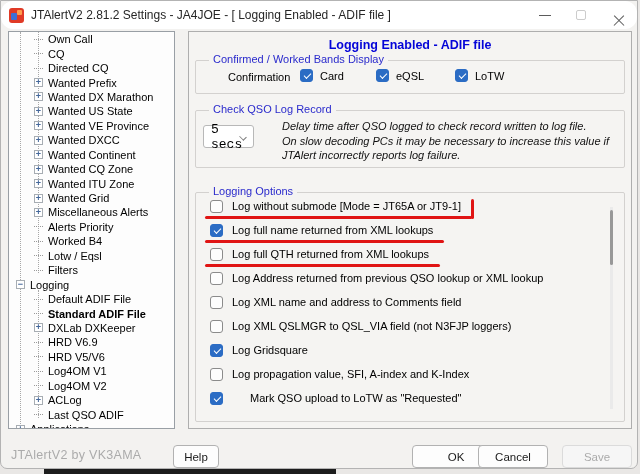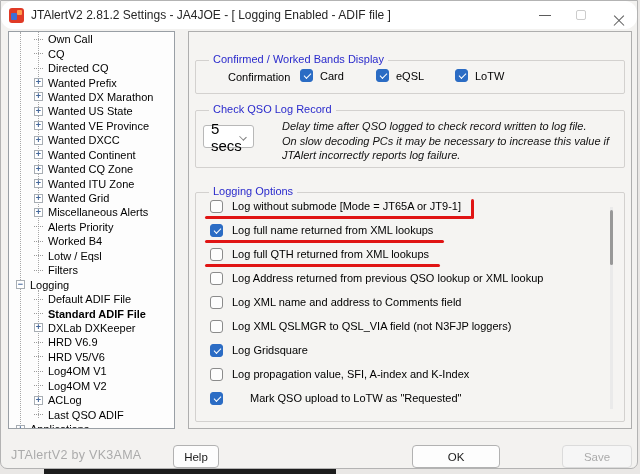--- a/index.html
+++ b/index.html
@@ -48,21 +48,21 @@
   .gb-label { position:absolute; top:-8px; left:13px; background:#f5f4f2; padding:0 4px;
               font-size:11px; color:#2a2acc; white-space:nowrap; }
   .gb-bands { top:28px; height:34px; }
   .conf-label { position:absolute; left:32px; top:10px; font-size:11px; color:#000; }
   .band-cb { position:absolute; top:8px; display:inline-flex; align-items:center; gap:7px; }
   .band-cb.b0 { left:104px; } .band-cb.b1 { left:180px; } .band-cb.b2 { left:259px; }
 
   .gb-qso { top:78px; height:58px; }
   .select { position:absolute; left:7px; top:14px; width:51px; height:23px; background:#fff;
             border:1px solid #b8b8b8; border-radius:3px; display:flex; align-items:center;
-            padding-left:7px; font-size:15px; color:#000; cursor:default; }
+            padding-left:7px; font-size:13px; color:#000; cursor:default;font-family:Liberation Mono, monospace; }
   .chev { position:absolute; right:7px; top:8px; width:6px; height:6px;
           border-right:1.4px solid #7a7a7a; border-bottom:1.4px solid #7a7a7a; transform:rotate(45deg) scaleY(.8); }
   .qso-desc { position:absolute; left:86px; top:8px; font-size:11px; line-height:14.5px; color:#111;font-style:italic; }
   .qso-desc span { display:block; }
 
   .gb-options { top:160px; height:230px; }
   .opt-row { position:absolute; left:14px; display:inline-flex; align-items:center; gap:9px; height:14px; }
   .opt-label { font-size:11px; color:#000; white-space:nowrap; }
   .cb { position:relative; flex:none; width:13px; height:13px; border-radius:3px;
         background:#fdfdfd; border:1px solid #8b8b8b; }
@@ -221,20 +221,21 @@
             <span class="tlabel">Last QSO ADIF</span>
           </div>
           <div class="tree-row lvl0">
             <span class="gbox">+</span>
             <span class="tlabel">Applications</span>
           </div>
         </div>
     </div>
 
     <div class="main-panel">
+      <div class="panel-title">Logging Enabled - ADIF file</div>
 
       <div class="groupbox gb-bands">
         <span class="gb-label">Confirmed / Worked Bands Display</span>
         <span class="conf-label">Confirmation</span>
         <div id="band-cbs">
             <span class="band-cb b0">
               <span class="cb checked"></span>
               <span class="opt-label">Card</span>
             </span>
             <span class="band-cb b1">
@@ -306,16 +307,17 @@
             </div>
           </div>
         <div class="sb-track"></div>
         <div class="sb-thumb"></div>
       </div>
     </div>
 
     <span class="credit">JTAlertV2 by VK3AMA</span>
     <button class="btn btn-help">Help</button>
     <button class="btn btn-ok">OK</button>
+    <button class="btn btn-cancel">Cancel</button>
     <button class="btn btn-save">Save</button>
 
   </div>
 </div>
 
 </body></html>

